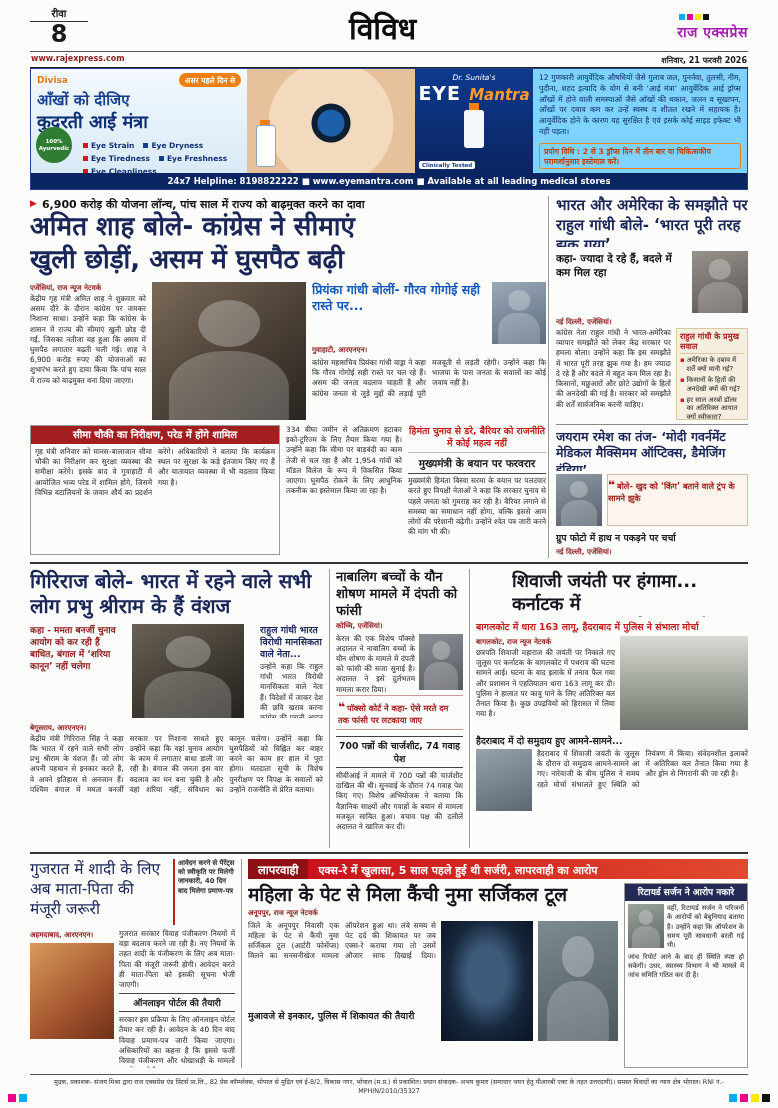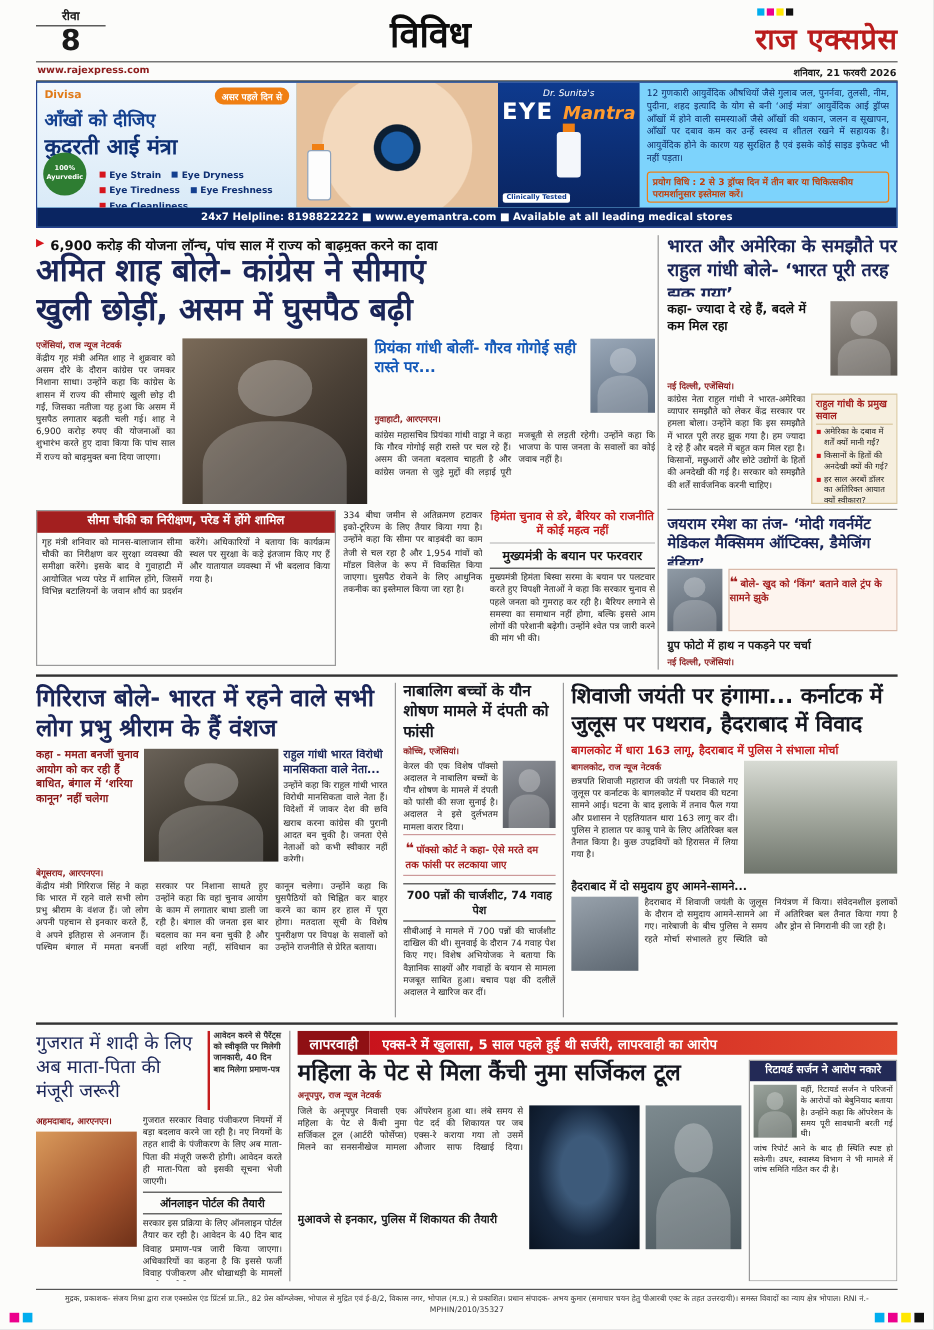--- a/index.html
+++ b/index.html
@@ -17,21 +17,21 @@
 
   
   .masthead { position:absolute; top:5px; left:30px; width:718px; height:44px; display:flex; justify-content:space-between; align-items:center; }
   .mh-left { width:58px; text-align:center; }
   .mh-city { font-size:10px; font-weight:bold; border-bottom:1px solid #333; padding-bottom:1px; }
   .mh-page { font-size:24px; font-weight:800; line-height:1.05; }
   .mh-center { font-size:30px; font-weight:800; color:#0d0d0d; }
   .mh-right { text-align:center; }
   .dots { display:flex; gap:2px; margin:0 0 2px 2px; }
   .dots i { width:6px; height:6px; display:block; }
-  .mh-brand { font-size:24px; font-weight:800; color:#b91c1c; letter-spacing:.5px; }
+  .mh-brand { font-size:14px; font-weight:800; color:#a21caf; letter-spacing:.5px; }
 
   .dateline { position:absolute; top:51px; left:30px; width:718px; border-top:1px solid #555; border-bottom:2.5px solid #222; display:flex; justify-content:space-between; font-size:8px; font-weight:bold; padding:2px 1px; }
   .dl-site { color:#8c1c1c; }
 
   
   .ad { position:absolute; top:68px; left:30px; width:718px; height:122px; border:1px solid #27408e; display:flex; flex-direction:column; background:#7dd3fc; }
   .ad-main { flex:1; display:flex; overflow:hidden; }
   .ad-left { width:216px; background:linear-gradient(180deg,#f3f8fd,#d9eaf7); padding:4px 6px; position:relative; }
   .ad-toprow { display:flex; justify-content:space-between; align-items:center; }
   .divisa { font-size:9px; font-weight:800; color:#e07b1a; }
@@ -101,36 +101,36 @@
   .jai-ph { width:46px; height:52px; background:linear-gradient(160deg,#8f9aa5,#57606b); }
   .j-quote { flex:1; border:1px solid #d9b9a9; background:#fdf4ee; padding:2px 0; font-size:8.2px; font-weight:800; color:#a31f1f; line-height:1.35; overflow:hidden; }
   .qm { font-size:12px; color:#a31f1f; margin-right:2px; }
   .j-sub { font-size:9.3px; font-weight:800; margin:2px 0; }
   .j-body { flex:1; }
 
   
   .mid { position:absolute; top:562px; left:30px; width:718px; height:286px; border-top:2px solid #333; padding-top:5px; display:flex; overflow:hidden; }
   .g-col { width:300px; padding-right:6px; border-right:1px solid #999; display:flex; flex-direction:column; overflow:hidden;justify-content:flex-end; }
   .g-h { font-size:20px; font-weight:800; color:#1a2558; line-height:1.27; max-height:54px; overflow:hidden; }
-  .g-row { display:flex; gap:4px; margin:4px 0; height:94px; }
+  .g-row { display:flex; gap:16px; margin:4px 0; height:94px; }
   .g-sub1 { width:86px; font-size:9px; font-weight:800; color:#8c1c1c; line-height:1.35; overflow:hidden; }
   .g-ph { width:112px; height:94px; background:linear-gradient(150deg,#6a6258,#3c372f 60%,#25221d); }
   .g-right { flex:1; overflow:hidden; }
   .g-sub2 { font-size:9.3px; font-weight:800; color:#1a2558; line-height:1.3; margin-bottom:2px; }
   .g-body { flex:1; columns:3; column-gap:6px; }
   .p-col { width:140px; padding:0 6px; border-right:1px solid #999; display:flex; flex-direction:column; overflow:hidden; }
   .p-h { font-size:13px; font-weight:800; color:#16181f; line-height:1.3; max-height:70px; overflow:hidden; }
   .p-row { display:flex; gap:4px; margin-top:2px; height:58px; }
   .p-row .body-text { flex:1; }
   .p-ph { width:44px; height:56px; background:linear-gradient(160deg,#8b8f96,#55585e); }
   .p-quote { border-top:1px solid #c99; border-bottom:1px solid #c99; padding:3px 2px; margin:3px 0; font-size:8.2px; font-weight:800; color:#a31f1f; line-height:1.35; }
   .p-sub { font-size:9.3px; font-weight:800; text-align:center; border-top:1px solid #444; border-bottom:1px solid #444; padding:2px 0; margin:3px 0; }
   .p-b2 { flex:1; }
   .s-col { flex:1; padding-left:6px; display:flex; flex-direction:column; overflow:hidden; }
-  .s-h { font-size:18px; font-weight:800; color:#14161f; line-height:1.28; max-height:48px; overflow:hidden; }
+  .s-h { font-size:18px; font-weight:800; color:#14161f; line-height:1.28; max-height:48px; overflow:hidden;margin-left:36px; }
   .s-sub { font-size:9.3px; font-weight:800; color:#c41d1d; margin:3px 0; }
   .s-row { display:flex; gap:5px; height:94px; }
   .s-left { flex:1; display:flex; flex-direction:column; }
   .s-left .body-text { flex:1; }
   .s-ph { width:128px; height:94px; background:linear-gradient(180deg,#d8dbd4,#a7aca2 45%,#6f756c); }
   .s-sub2 { font-size:9.3px; font-weight:800; margin:4px 0 2px; }
   .s-row2 { display:flex; gap:5px; flex:1; overflow:hidden; }
   .s-ph2 { width:56px; height:62px; background:linear-gradient(160deg,#98a2ac,#5d6771); }
   .s-b2 { flex:1; columns:2; column-gap:6px; }
 

